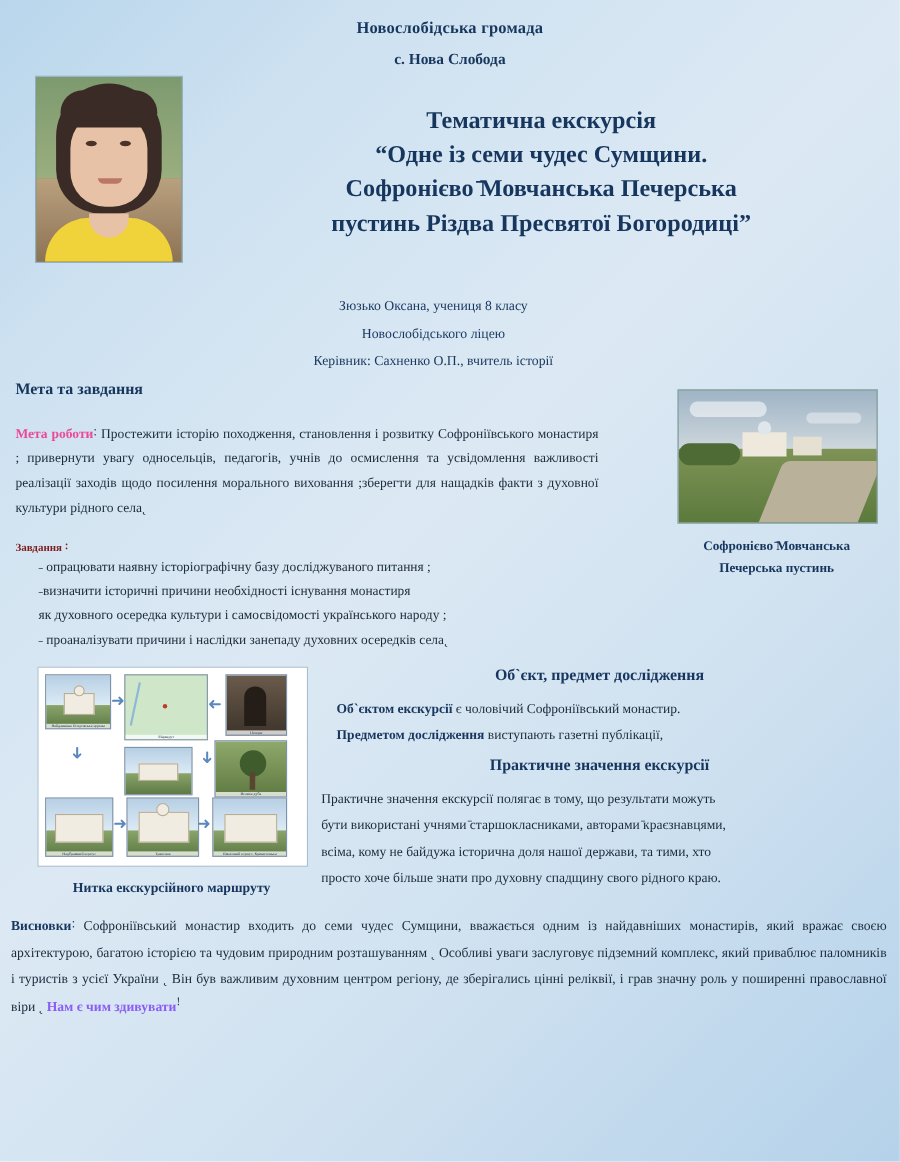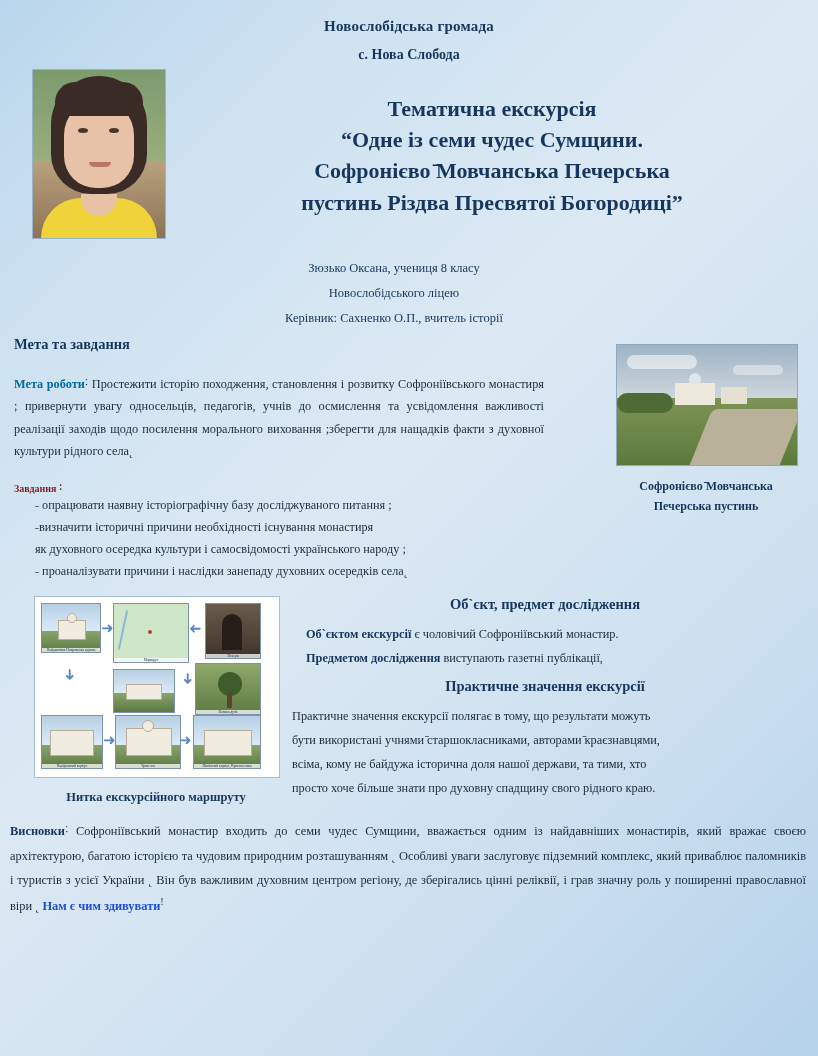--- a/index.html
+++ b/index.html
@@ -128,21 +128,21 @@
     padding-top: 24px;
   }
   .title-main {
     font-size: 22px;
     font-weight: bold;
     color: #17365d;
     line-height: 1.42;
   }
   .authors {
     text-align: center;
-    margin-top: 22px;
+    margin-top: 32px;
     padding-right: 30px;
   }
   .authors div {
     font-size: 12.5px;
     color: #17365d;
     margin-bottom: 10px;
   }
 
   
   .goals {
@@ -157,21 +157,21 @@
     margin-bottom: 20px;
   }
   .goal-body {
     width: 530px;
     font-size: 12.3px;
     color: #1b2b3a;
     text-align: justify;
     line-height: 1.82;
   }
   .goal-body b {
-    color: #0369a1;
+    color: #ec4899;
   }
   .tasks-head {
     font-size: 10px;
     font-weight: bold;
     color: #7f1d1d;
     margin-top: 20px;
   }
   .task-line {
     width: 530px;
     font-size: 12.2px;
@@ -347,21 +347,21 @@
   
   .concl {
     margin-top: 14px;
     padding: 0 12px 0 10px;
     font-size: 12.4px;
     line-height: 1.95;
     text-align: justify;
     color: #1b2b3a;
   }
   .concl b { color: #17365d; }
-  .concl .final { font-weight: bold; color: #1d4ed8; margin-top: 17px; }
+  .concl .final { font-weight: bold; color: #8b5cf6; margin-top: 17px; }
 </style>
 </head>
 <body>
 
 <div class="page">
 
   <div class="header-lines">
     <div class="community">Новослобідська громада</div>
     <div class="village">с. Нова Слобода</div>
   </div>

